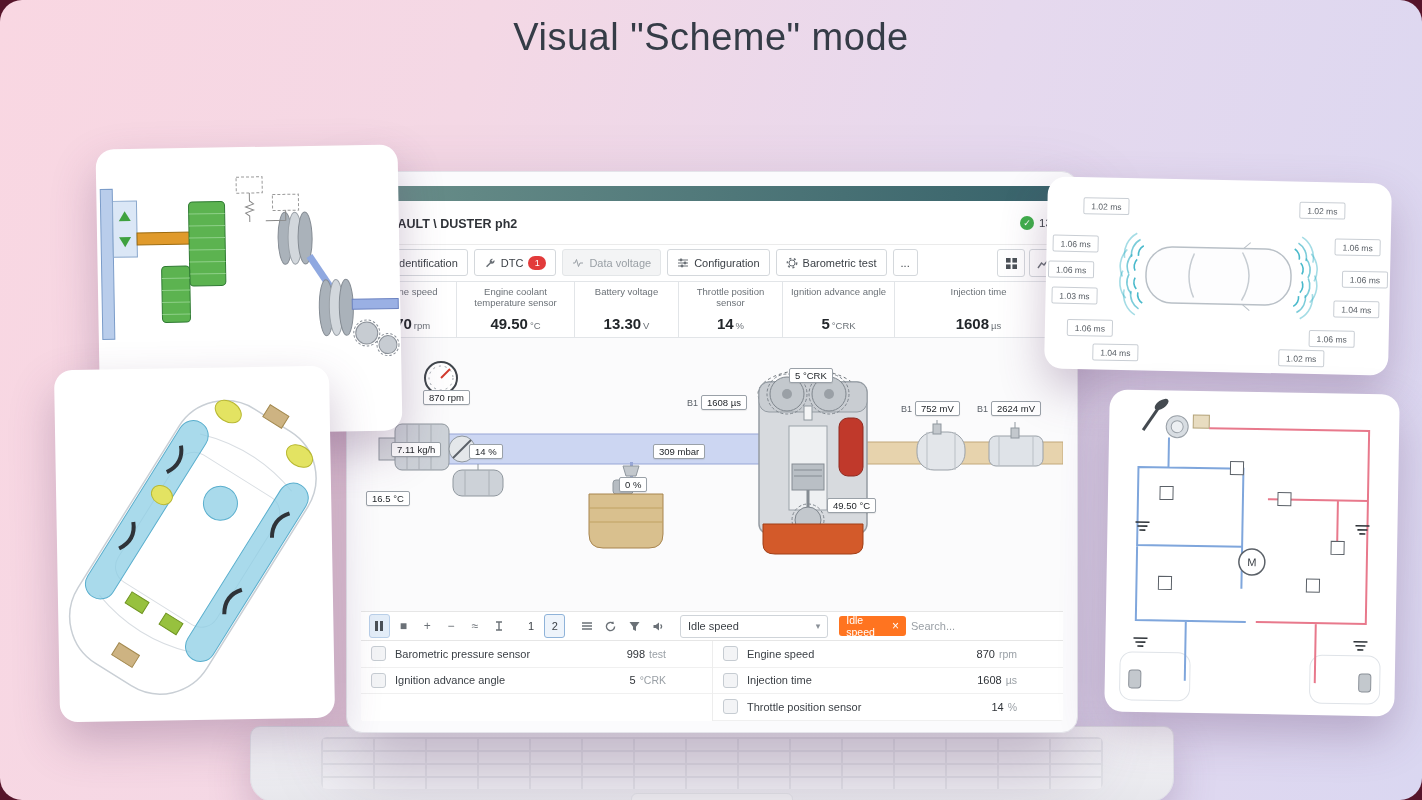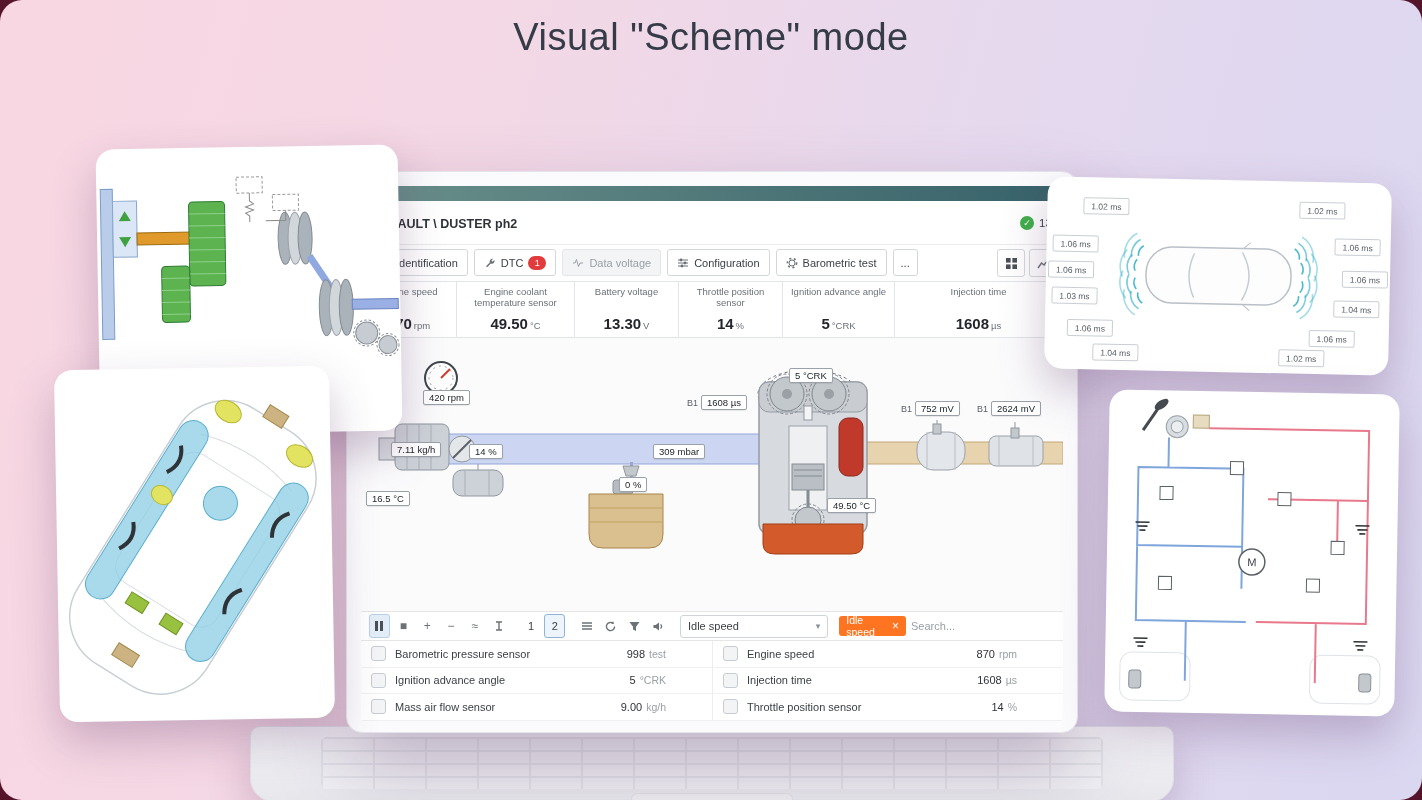--- a/index.html
+++ b/index.html
@@ -241,21 +241,21 @@
             <rect x="443" y="68" width="8" height="14" fill="#f4f5f6" stroke="#8f979e"></rect>
             <rect x="556" y="94" width="48" height="38" rx="17" fill="#e3e6ea" stroke="#9aa1a8"></rect>
             <path d="M566 94v38M594 94v38" fill="none" stroke="#b9bfc5"></path>
             <rect x="628" y="98" width="54" height="30" rx="7" fill="#dfe3e8" stroke="#9aa1a8"></rect>
             <path d="M638 98v30M672 98v30" fill="none" stroke="#b9bfc5"></path>
             <rect x="572" y="86" width="8" height="10" fill="#c3c8cd" stroke="#8f979e"></rect>
             <rect x="650" y="90" width="8" height="10" fill="#c3c8cd" stroke="#8f979e"></rect>
             <line x1="576" y1="82" x2="576" y2="86" stroke="#8f979e"></line>
             <line x1="654" y1="84" x2="654" y2="90" stroke="#8f979e"></line>
           </svg>
-          <div class="slbl" style="left:62px;top:52px">420 rpm</div>
+          <div class="slbl" style="left:62px;top:52px">870 rpm</div>
           <div class="slbl" style="left:30px;top:104px">7.11 kg/h</div>
           <div class="slbl" style="left:108px;top:106px">14 %</div>
           <div class="slbl" style="left:292px;top:106px">309 mbar</div>
           <div class="slbl" style="left:258px;top:139px">0 %</div>
           <div class="slbl" style="left:5px;top:153px">16.5 °C</div>
           <div class="pref" style="left:326px;top:57px">
             <span>B1</span>
             <span class="slbl-in">1608 µs</span>
           </div>
           <div class="slbl" style="left:428px;top:30px">5 °CRK</div>
@@ -327,26 +327,20 @@
               <span class="cb"></span>
               <span class="tname">Barometric pressure sensor</span>
               <span class="tval">998</span>
               <span class="tunit">test</span>
             </div>
             <div class="trow">
               <span class="cb"></span>
               <span class="tname">Ignition advance angle</span>
               <span class="tval">5</span>
               <span class="tunit">°CRK</span>
-            </div>
-            <div class="trow">
-              <span class="cb"></span>
-              <span class="tname">Mass air flow sensor</span>
-              <span class="tval">9.00</span>
-              <span class="tunit">kg/h</span>
             </div>
           </div>
           <div class="tcol right">
             <div class="trow">
               <span class="cb"></span>
               <span class="tname">Engine speed</span>
               <span class="tval">870</span>
               <span class="tunit">rpm</span>
             </div>
             <div class="trow">

